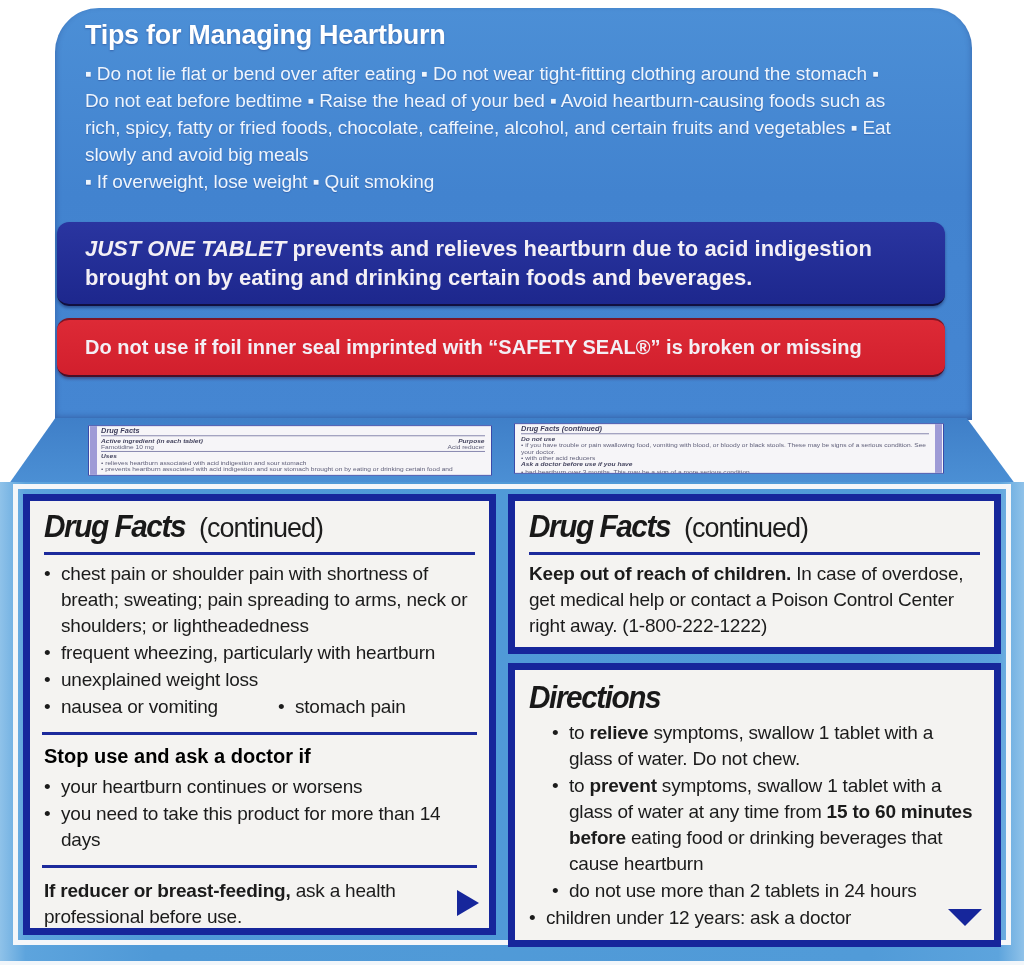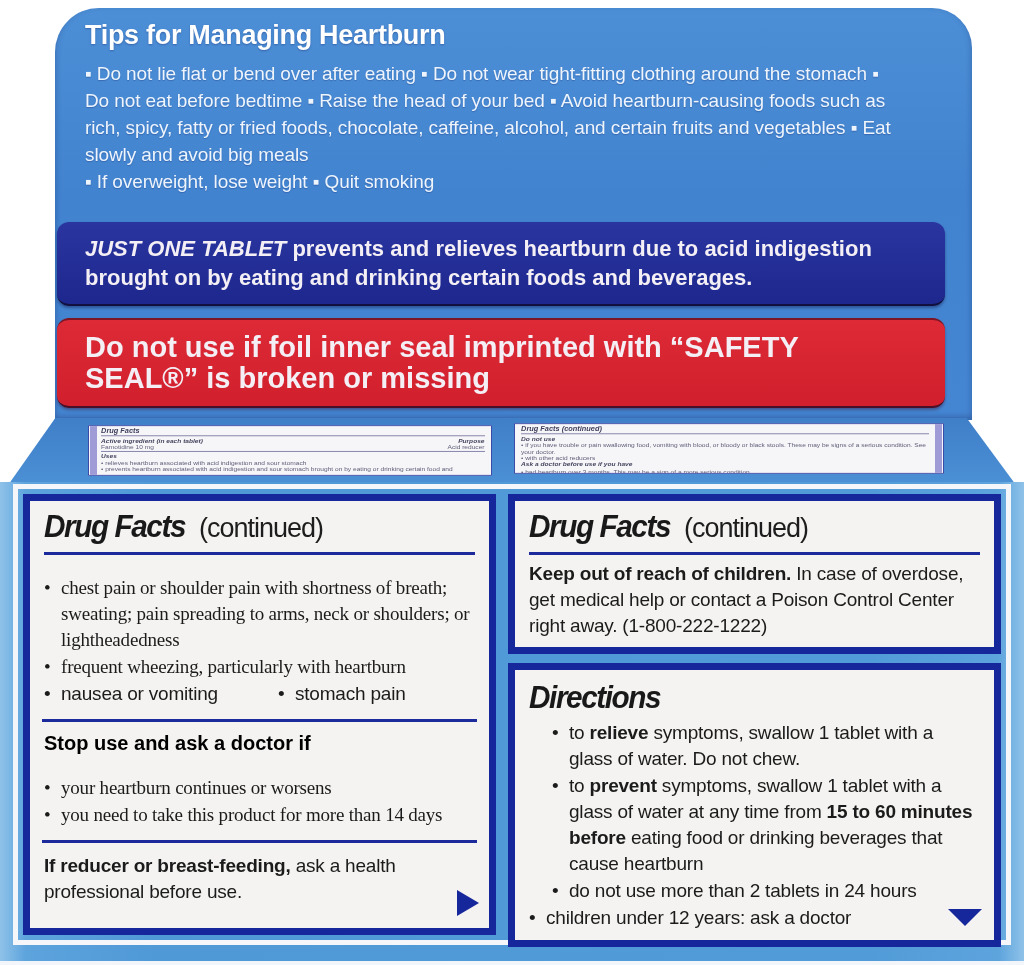--- a/index.html
+++ b/index.html
@@ -12,21 +12,21 @@
         border-radius:44px 40px 0 0;
         box-shadow:inset 0 -3px 6px rgba(20,30,90,.35);}
   .tips-title{position:absolute;left:30px;top:12px;color:#ffffff;font-size:27px;font-weight:bold;
         letter-spacing:-.3px;text-shadow:0 1px 2px rgba(30,50,120,.45);}
   .tips-body{position:absolute;left:30px;top:52px;width:812px;color:#eef5fd;font-size:19px;
         line-height:27px;letter-spacing:-.1px;text-shadow:0 1px 1px rgba(30,50,120,.35);}
   .band{position:absolute;left:2px;width:888px;border-radius:12px;color:#f3eff5;font-weight:bold;
         padding:12px 26px 12px 28px;box-sizing:border-box;}
   .band.navy{top:214px;background:linear-gradient(180deg,#2a35a0,#1d278d);font-size:22px;
         line-height:29px;border-bottom:2px solid #11103f;box-shadow:0 2px 3px rgba(10,10,60,.4);}
-  .band.red{top:310px;background:linear-gradient(180deg,#dd2a36,#d21f2d);font-size:29px;
+  .band.red{top:310px;background:linear-gradient(180deg,#dd2a36,#d21f2d);font-size:20px;
         line-height:31px;border-top:2px solid #7e1524;border-bottom:2px solid #471028;
         box-shadow:0 2px 3px rgba(60,10,40,.4);}
 
   
   .strip{position:absolute;left:0;top:418px;width:1024px;height:64px;}
   .strip-bg{position:absolute;inset:0;background:linear-gradient(180deg,#3f7fc8,#4b8fd4);
         clip-path:polygon(5.4% 0,94.4% 0,99% 100%,1% 100%);}
   .lid-label{position:absolute;background:#f6f5f8;border:1px solid #3a4aa8;overflow:hidden;
         filter:blur(.45px);color:#5e5e78;font-size:6.6px;line-height:7.1px;padding:2px 6px 2px 12px;
         box-sizing:border-box;transform:scaleY(.92);}
@@ -51,21 +51,21 @@
   .rcol{flex:1;display:flex;flex-direction:column;gap:9px;}
   .panel.rtop{position:relative;padding:6px 14px 8px 14px;}
   .panel.rbot{position:relative;flex:1;padding:6px 14px 8px 14px;}
 
   .df-head{display:flex;align-items:baseline;gap:8px;border-bottom:3px solid #1c2a9c;
         padding:2px 0 7px 0;}
   .df-main{font-size:31px;font-weight:bold;font-style:italic;color:#191919;letter-spacing:-1.5px;
         transform:scaleX(.96);transform-origin:left;}
   .df-sub{font-size:27px;color:#1d1d1d;letter-spacing:-1px;}
   .body-txt{font-size:19px;line-height:26px;color:#1b1b1b;letter-spacing:-.2px;}
-  ul.dots{list-style:none;margin:20px 0 0 0;padding:0;font-family:Liberation Serif, serif;}
+  ul.dots{list-style:none;margin:6px 0 0 0;padding:0;}
   ul.dots li{position:relative;padding-left:17px;margin:1px 0;}
   ul.dots li::before{content:"\2022";position:absolute;left:0;top:0;}
   .pair{display:flex;gap:60px;}
   .pair span{position:relative;padding-left:17px;}
   .pair span::before{content:"\2022";position:absolute;left:0;}
   hr.rule{border:none;border-top:3px solid #1c2a9c;margin:12px -2px 10px -2px;}
   .sect-h{font-weight:bold;font-size:20px;}
   .arrow-right{position:absolute;right:10px;bottom:12px;width:22px;height:26px;background:#16269b;
         clip-path:polygon(0 0,100% 50%,0 100%);}
   .arrow-down{position:absolute;right:12px;bottom:14px;width:34px;height:17px;background:#16269b;
@@ -129,20 +129,21 @@
     <div class="frame">
 
       <div class="panel left">
         <div class="df-head">
           <span class="df-main">Drug Facts</span>
           <span class="df-sub">(continued)</span>
         </div>
         <ul class="dots body-txt">
           <li><span>chest pain or shoulder pain with shortness of breath; sweating; pain spreading to arms, neck or shoulders; or lightheadedness</span></li>
           <li><span>frequent wheezing, particularly with heartburn</span></li>
+          <li><span>unexplained weight loss</span></li>
         </ul>
         <div class="pair body-txt">
           <span>nausea or vomiting</span>
           <span>stomach pain</span>
         </div>
         <hr class="rule">
         <div class="sect-h">Stop use and ask a doctor if</div>
         <ul class="dots body-txt">
           <li>your heartburn continues or worsens</li>
           <li>you need to take this product for more than 14 days</li>

